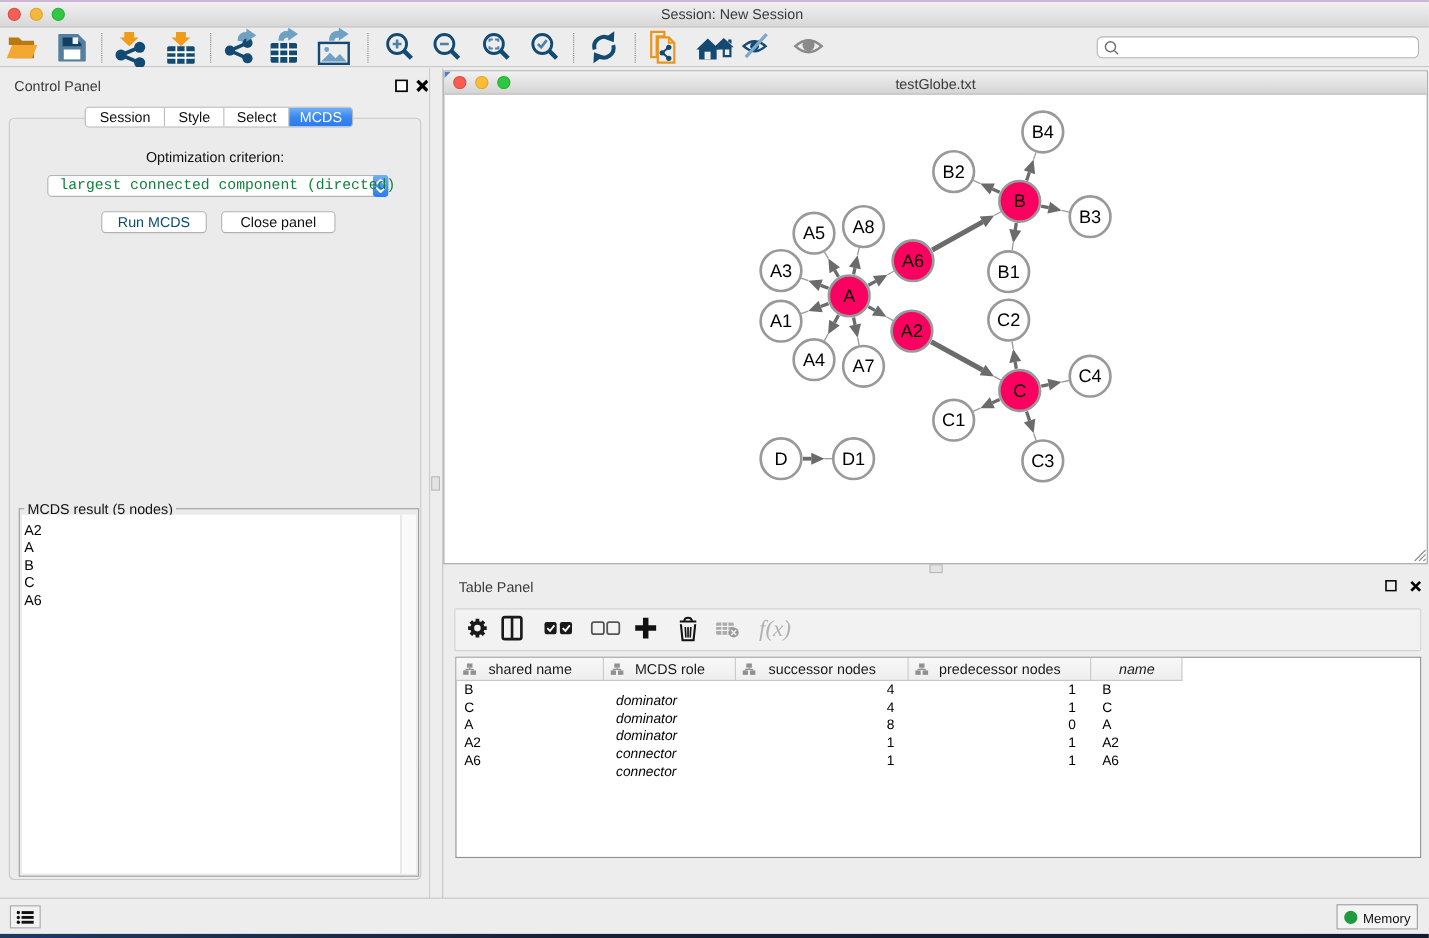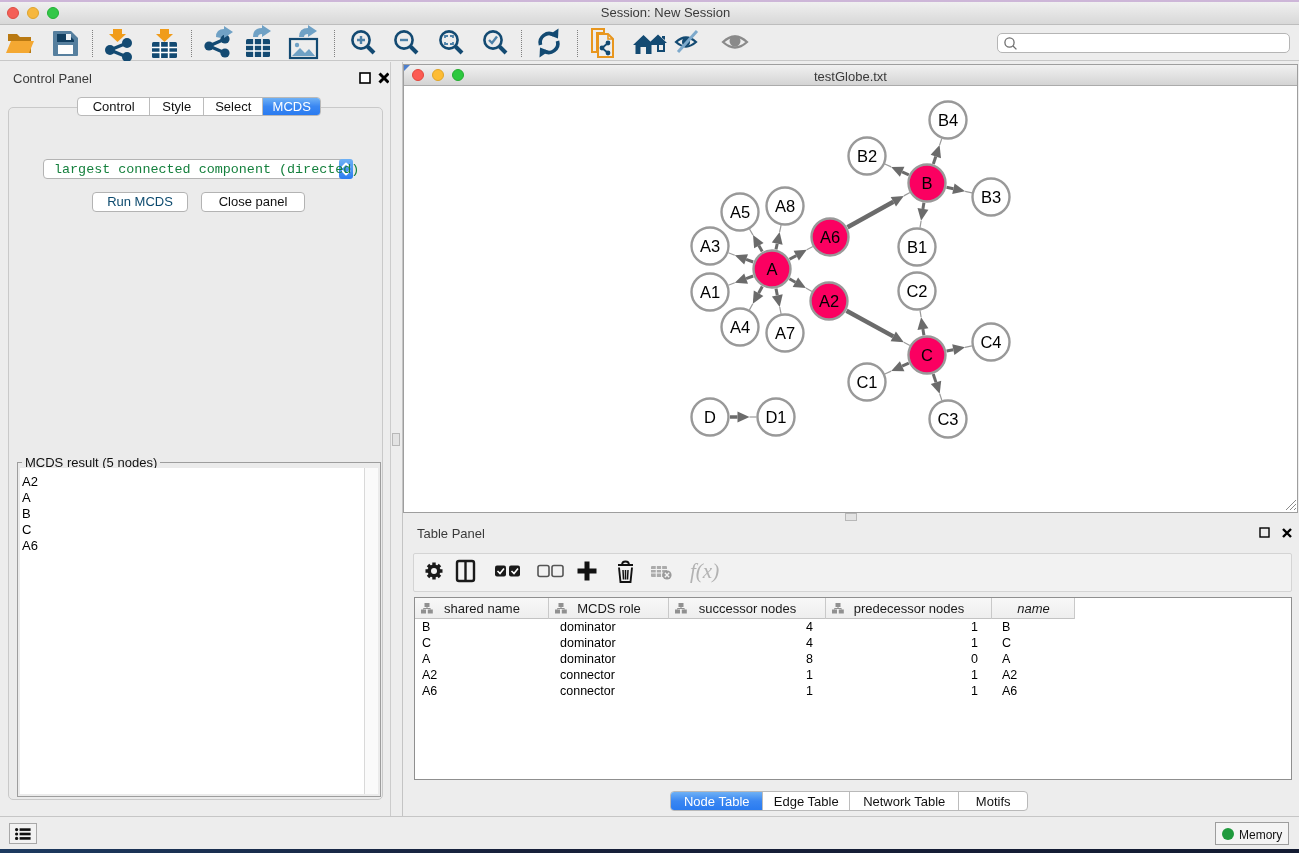--- a/index.html
+++ b/index.html
@@ -125,26 +125,27 @@
     </svg>
 
 <div class="abs ttext" style="left:13px;top:71px;">Control Panel</div>
 <svg class="abs" style="left:359px;top:72px;" width="30" height="12" viewBox="0 0 30 12">
       <rect x="1" y="1" width="10" height="10" fill="#fff" stroke="#000" stroke-width="1.6"></rect>
       <path d="M20.5 1.5 L29.5 10.5 M29.5 1.5 L20.5 10.5" stroke="#000" stroke-width="3"></path>
     </svg>
 
 <div class="abs" style="left:8px;top:107px;width:375px;height:693px;background:#ebebeb;border:1px solid #c9c9c9;border-radius:5px;"></div>
 <div class="seg" style="left:77px;top:97px;width:244px;">
-<div style="width:73px;">Control</div>
+<div style="width:73px;">Session</div>
       <div style="width:54px;">Style</div>
       <div style="width:60px;">Select</div>
       <div class="sel" style="width:57px;">MCDS</div>
 </div>
 
+<div class="abs" style="left:8px;top:135px;width:375px;text-align:center;font-size:13px;color:#111;">Optimization criterion:</div>
 
 <div class="abs" style="left:43px;top:159px;width:310px;height:20px;background:#fff;border:1px solid #b3b3b3;border-radius:4px;"></div>
 <div class="abs" style="left:339px;top:159px;width:14px;height:20px;background:linear-gradient(180deg,#6fb1f5,#2a7bf0);border-radius:3px;"></div>
 <svg class="abs" style="left:339px;top:161px;" width="14" height="16" viewBox="0 0 14 16">
       <path d="M3.5 6 L7 2.5 L10.5 6" stroke="#fff" stroke-width="1.8" fill="none" stroke-linecap="round" stroke-linejoin="round"></path>
       <path d="M3.5 10 L7 13.5 L10.5 10" stroke="#fff" stroke-width="1.8" fill="none" stroke-linecap="round" stroke-linejoin="round"></path>
     </svg>
 <div class="abs" style="left:54px;top:162px;font-size:13.4px;color:#15803d;font-family:Liberation Mono, monospace;">largest connected component (directed)</div>
 
 <div class="abs" style="left:92px;top:192px;width:96px;height:20px;background:#fff;border:1px solid #b3b3b3;border-radius:4px;text-align:center;font-size:13px;color:#0c4a6e;line-height:18px;">Run MCDS</div>
@@ -360,32 +361,26 @@
       </svg>
   <svg class="abs" style="left:417px;top:5px;" width="12" height="11" viewBox="0 0 12 11">
         <rect x="3.5" y="0" width="5" height="4" fill="#909090"></rect>
         <rect x="0" y="6.5" width="5" height="4" fill="#909090"></rect>
         <rect x="6.8" y="6.5" width="5" height="4" fill="#909090"></rect>
         <path d="M6 4 V5.5 M2.5 5.5 H9.3 M2.5 5.5 V6.5 M9.3 5.5 V6.5" stroke="#909090" stroke-width="1"></path>
       </svg>
 </div>
 <div class="abs" id="tbody" style="left:415px;top:619px;width:877px;height:80px;font-size:12.5px;color:#000;">
   <div class="abs" style="left:7px;top:0;line-height:16px;">B<br>C<br>A<br>A2<br>A6</div>
-  <div class="abs" style="left:145px;top:0;line-height:16px;">dominator<br>dominator<br>dominator<br>connector<br>connector</div>
+  <div class="abs" style="left:145px;top:10px;line-height:16px;font-style:italic;">dominator<br>dominator<br>dominator<br>connector<br>connector</div>
   <div class="abs" style="left:300px;top:0;width:98px;line-height:16px;text-align:right;">4<br>4<br>8<br>1<br>1</div>
   <div class="abs" style="left:460px;top:0;width:103px;line-height:16px;text-align:right;">1<br>1<br>0<br>1<br>1</div>
   <div class="abs" style="left:587px;top:0;line-height:16px;">B<br>C<br>A<br>A2<br>A6</div>
 </div>
 
-<div class="seg" style="left:670px;top:791px;width:358px;height:20px;">
-<div class="sel" style="width:93px;">Node Table</div>
-      <div style="width:87px;">Edge Table</div>
-      <div style="width:110px;">Network Table</div>
-      <div style="width:68px;">Motifs</div>
-</div>
 
 <div class="abs" style="left:0;top:816px;width:1299px;height:1px;background:#c6c6c6;"></div>
 <div class="abs" style="left:9px;top:823px;width:28px;height:21px;background:#f2f2f2;border:1px solid #a8a8a8;"></div>
 <svg class="abs" style="left:15px;top:828px;" width="16" height="12" viewBox="0 0 16 12">
       <circle cx="1.6" cy="1.6" r="1.6" fill="#111"></circle>
       <circle cx="1.6" cy="6" r="1.6" fill="#111"></circle>
       <circle cx="1.6" cy="10.4" r="1.6" fill="#111"></circle>
       <rect x="4.6" y="0.3" width="11" height="2.6" fill="#111"></rect>
       <rect x="4.6" y="4.7" width="11" height="2.6" fill="#111"></rect>
       <rect x="4.6" y="9.1" width="11" height="2.6" fill="#111"></rect>

